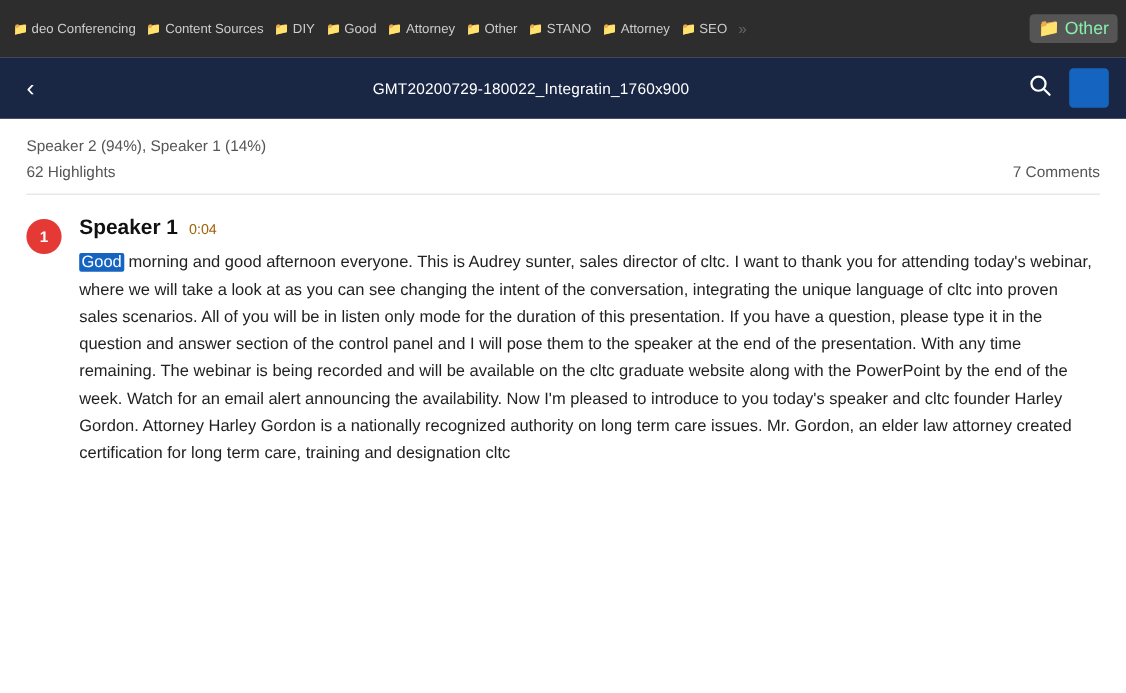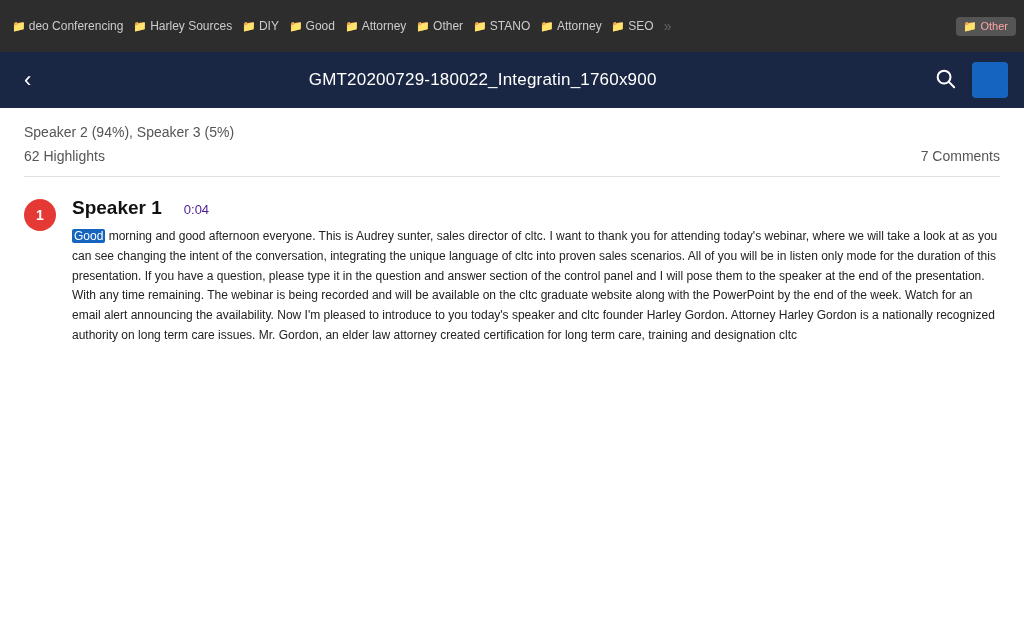--- a/index.html
+++ b/index.html
@@ -35,22 +35,22 @@
       overflow: hidden;
       flex: 1;
     }
     .bookmark-separator {
       color: #666;
       font-size: 14px;
       padding: 0 4px;
     }
     .other-btn {
       background: #555;
-      color: #fca5a5;
-      font-size: 11px;
+      color: #86efac;
+      font-size: 16px;
       padding: 3px 8px;
       border-radius: 4px;
       white-space: nowrap;
       flex-shrink: 0;
       margin-left: 4px;
     }
 
     
     .page-header {
       background: #1a2744;
@@ -64,21 +64,21 @@
       color: #fff;
       font-size: 22px;
       cursor: pointer;
       padding: 4px 8px;
       line-height: 1;
     }
     .page-title {
       flex: 1;
       text-align: center;
       color: #fff;
-      font-size: 17px;
+      font-size: 14px;
       font-weight: 500;
       letter-spacing: 0.2px;
     }
     .search-btn {
       color: #fff;
       font-size: 20px;
       cursor: pointer;
       padding: 4px 8px;
     }
     .blue-btn {
@@ -146,25 +146,24 @@
       gap: 10px;
       margin-bottom: 8px;
     }
     .speaker-name {
       font-weight: 700;
       font-size: 19px;
       color: #111;
     }
     .speaker-time {
       font-size: 13px;
-      color: #4c1d95;
-      margin-left: 12px;
+      color: #a16207;
     }
     .transcript-text {
-      font-size: 12px;
+      font-size: 15px;
       line-height: 1.65;
       color: #222;
     }
     .highlight-word {
       background: #1565c0;
       color: #fff;
       padding: 0 2px;
       border-radius: 2px;
     }
   </style>
@@ -172,21 +171,21 @@
 <body>
 
 <div class="browser-bar">
   <div class="bookmarks-bar">
     <div class="bookmark-folder">
       <span class="folder-icon">📁</span>
       <span>deo Conferencing</span>
     </div>
     <div class="bookmark-folder">
       <span class="folder-icon">📁</span>
-      <span>Harley Sources</span>
+      <span>Content Sources</span>
     </div>
     <div class="bookmark-folder">
       <span class="folder-icon">📁</span>
       <span>DIY</span>
     </div>
     <div class="bookmark-folder">
       <span class="folder-icon">📁</span>
       <span>Good</span>
     </div>
     <div class="bookmark-folder">
@@ -225,21 +224,21 @@
       <circle cx="11" cy="11" r="7"></circle>
       <line x1="16.5" y1="16.5" x2="22" y2="22"></line>
     </svg>
   </div>
   <div class="blue-btn"></div>
 </div>
 
 <div class="content-area">
 
   <div class="stats-row">
-    <span class="stat-item">Speaker 2 (94%), Speaker 3 (5%)</span>
+    <span class="stat-item">Speaker 2 (94%), Speaker 1 (14%)</span>
   </div>
   <div class="stats-row">
     <span class="stat-item">62 Highlights</span>
     <span class="stats-right">7 Comments</span>
   </div>
 
   <hr class="divider-line">
 
   <div class="speaker-entry">
     <div class="speaker-badge">1</div>

